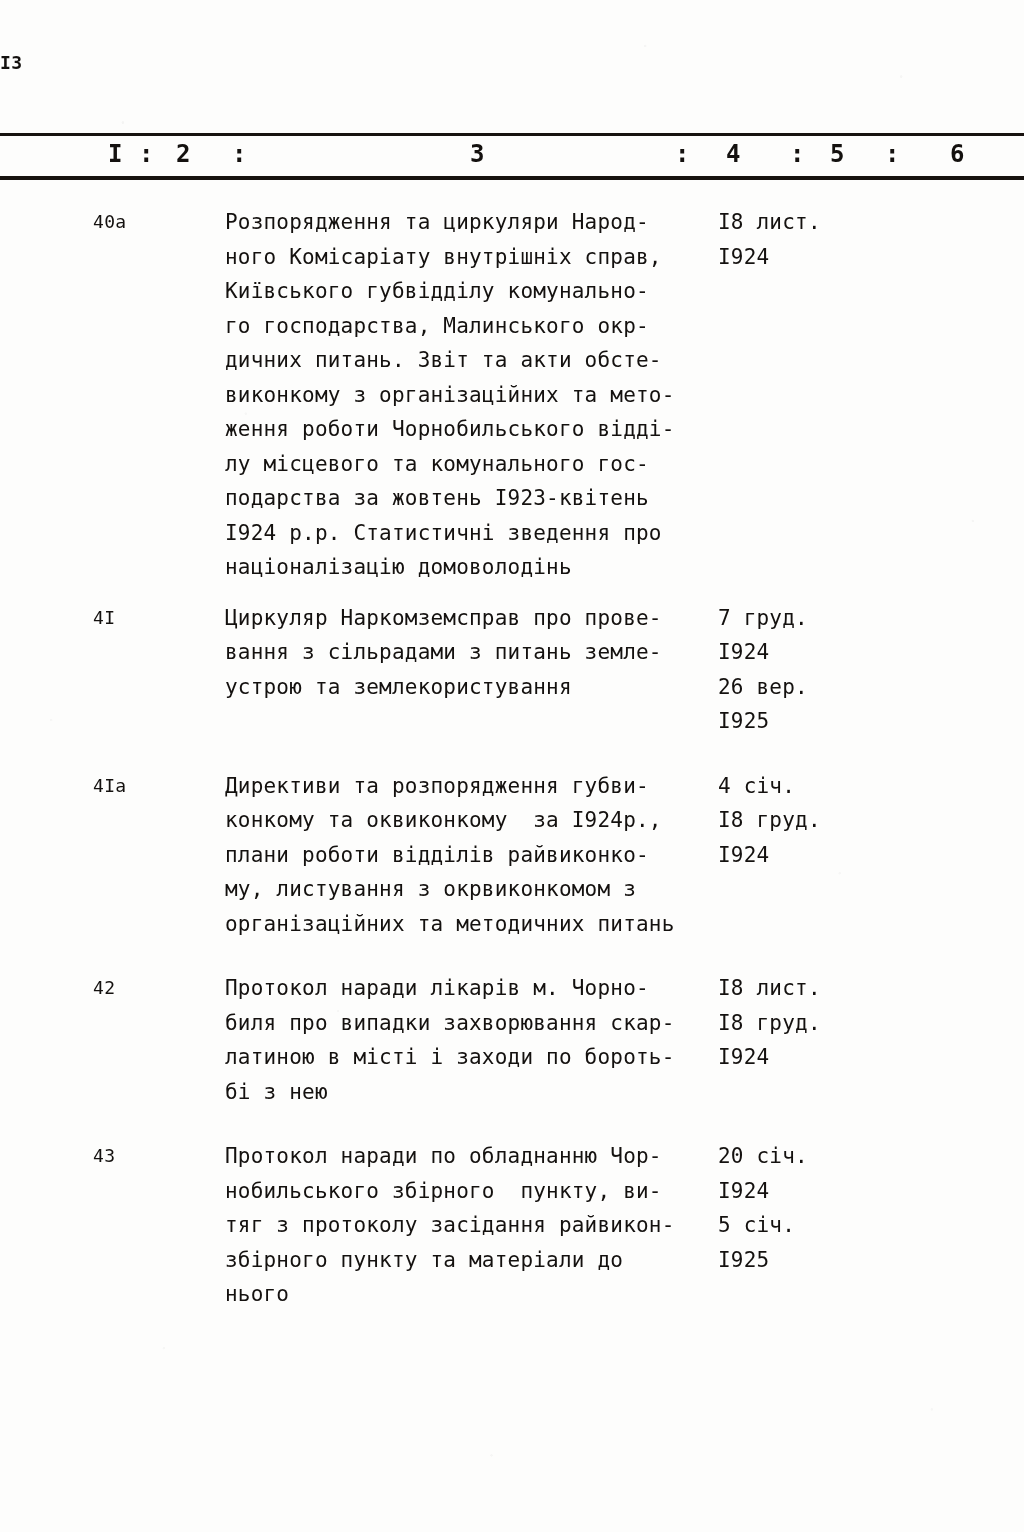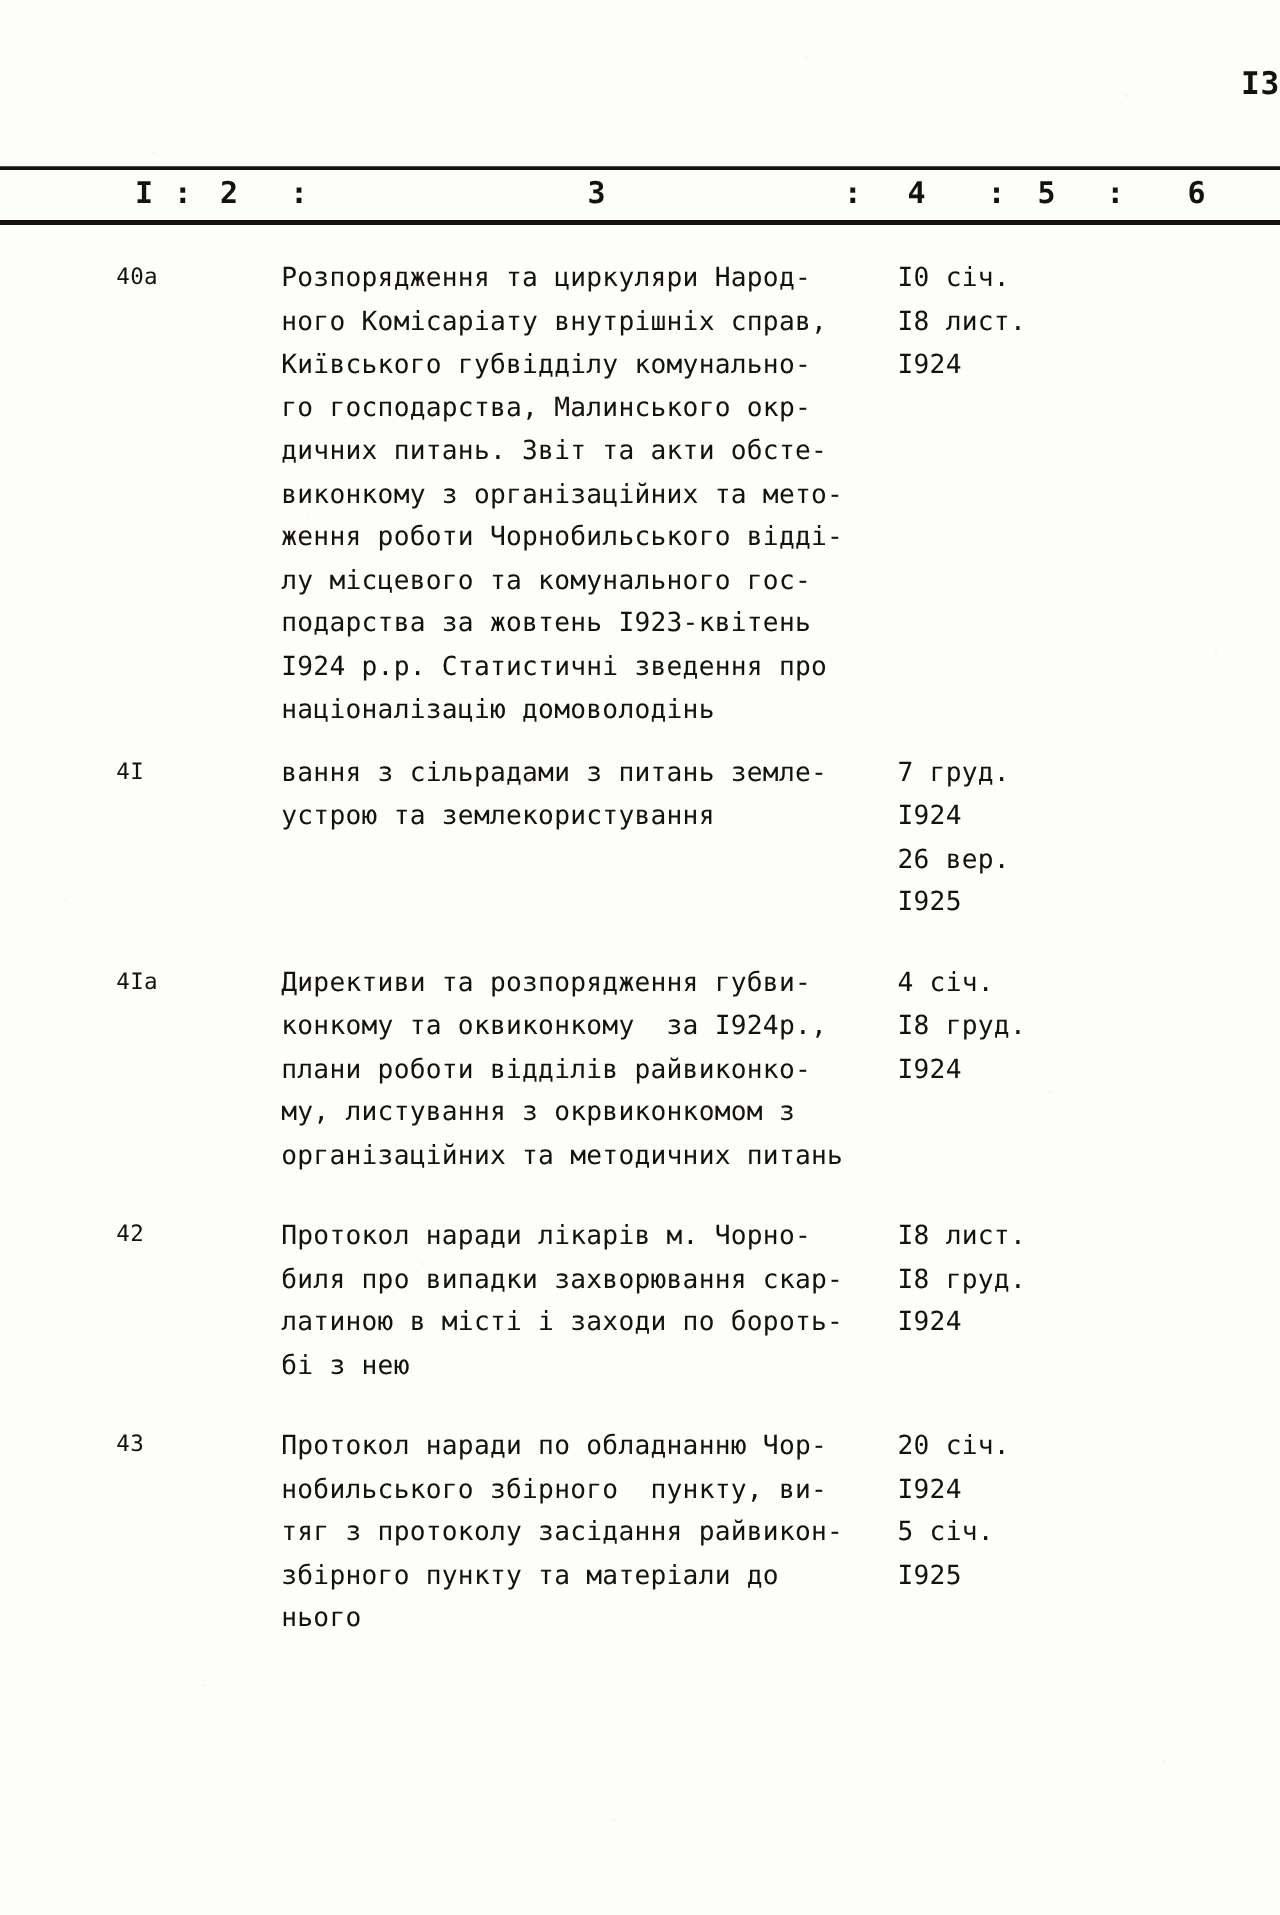--- a/index.html
+++ b/index.html
@@ -41,22 +41,22 @@
       radial-gradient(circle at 48% 95%, rgba(0,0,0,0.026) 0 1px, transparent 1.5px),
       radial-gradient(circle at 91% 92%, rgba(0,0,0,0.026) 0 1px, transparent 1.5px);
   }
 
   
   .page-number {
     position: absolute;
     top: 52px;
     left: 0;
     width: 100%;
-    text-align: right;
-    font-size: 25px;
+    text-align: left;
+    font-size: 18px;
     letter-spacing: 0.5px;
     font-weight: 700;
   }
 
   
   .rule {
     position: absolute;
     left: 0;
     width: 1024px;
     height: 3px;
@@ -172,28 +172,28 @@
           <span class="line">го господарства, Малинського окр-</span>
           <span class="line">дичних питань. Звіт та акти обсте-</span>
           <span class="line">виконкому з організаційних та мето-</span>
           <span class="line">ження роботи Чорнобильського відді-</span>
           <span class="line">лу місцевого та комунального гос-</span>
           <span class="line">подарства за жовтень I923-квітень</span>
           <span class="line">I924 р.р. Статистичні зведення про</span>
           <span class="line">націоналізацію домоволодінь</span>
         </div>
         <div class="entry-dates">
-          <span class="line">I0 січ.</span>
           <span class="line">I8 лист.</span>
           <span class="line">I924</span>
         </div>
       </div>
       <div class="entry" style="height: 138px; margin-top: 16px;">
         <div class="entry-num">4I</div>
         <div class="entry-desc">
+          <span class="line">Циркуляр Наркомземсправ про прове-</span>
           <span class="line">вання з сільрадами з питань земле-</span>
           <span class="line">устрою та землекористування</span>
         </div>
         <div class="entry-dates">
           <span class="line">7 груд.</span>
           <span class="line">I924</span>
           <span class="line">26 вер.</span>
           <span class="line">I925</span>
         </div>
       </div>

